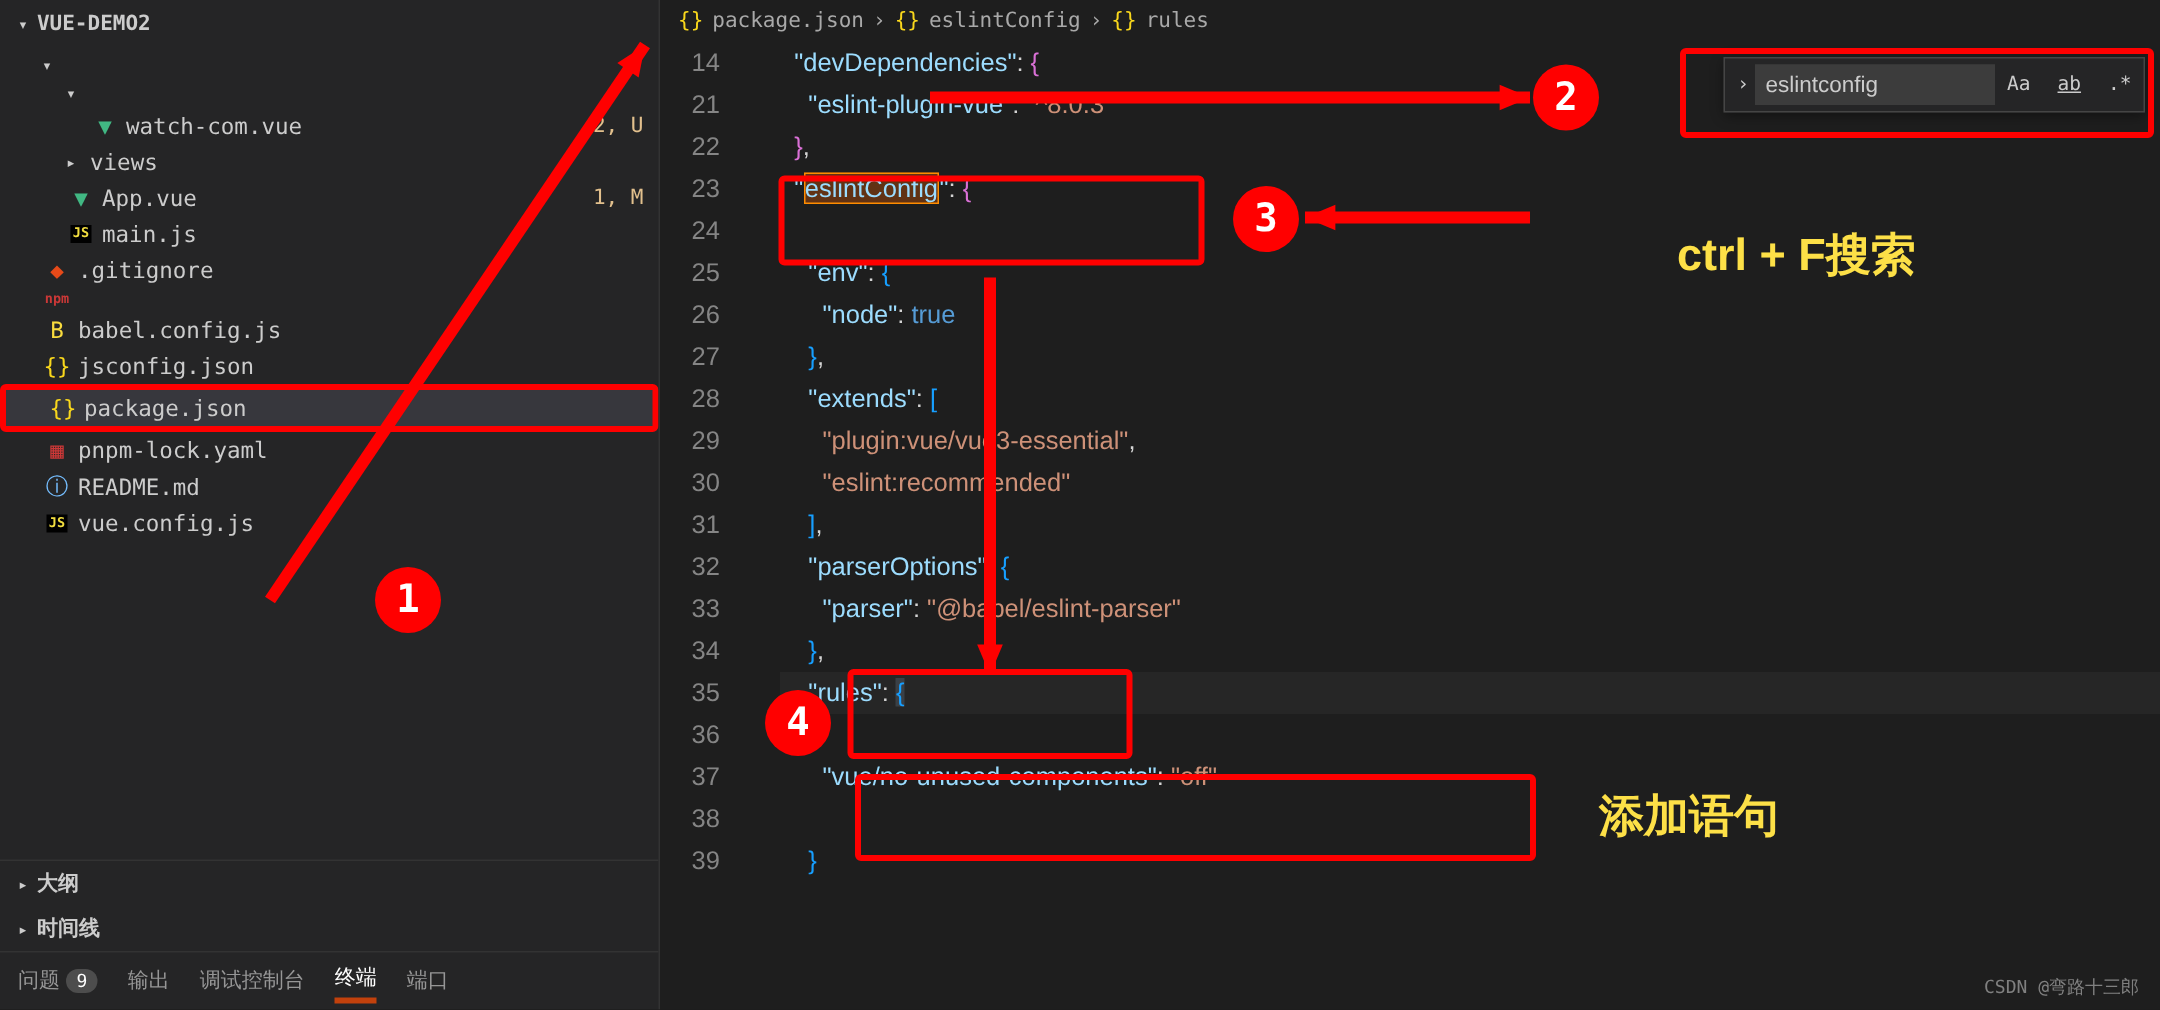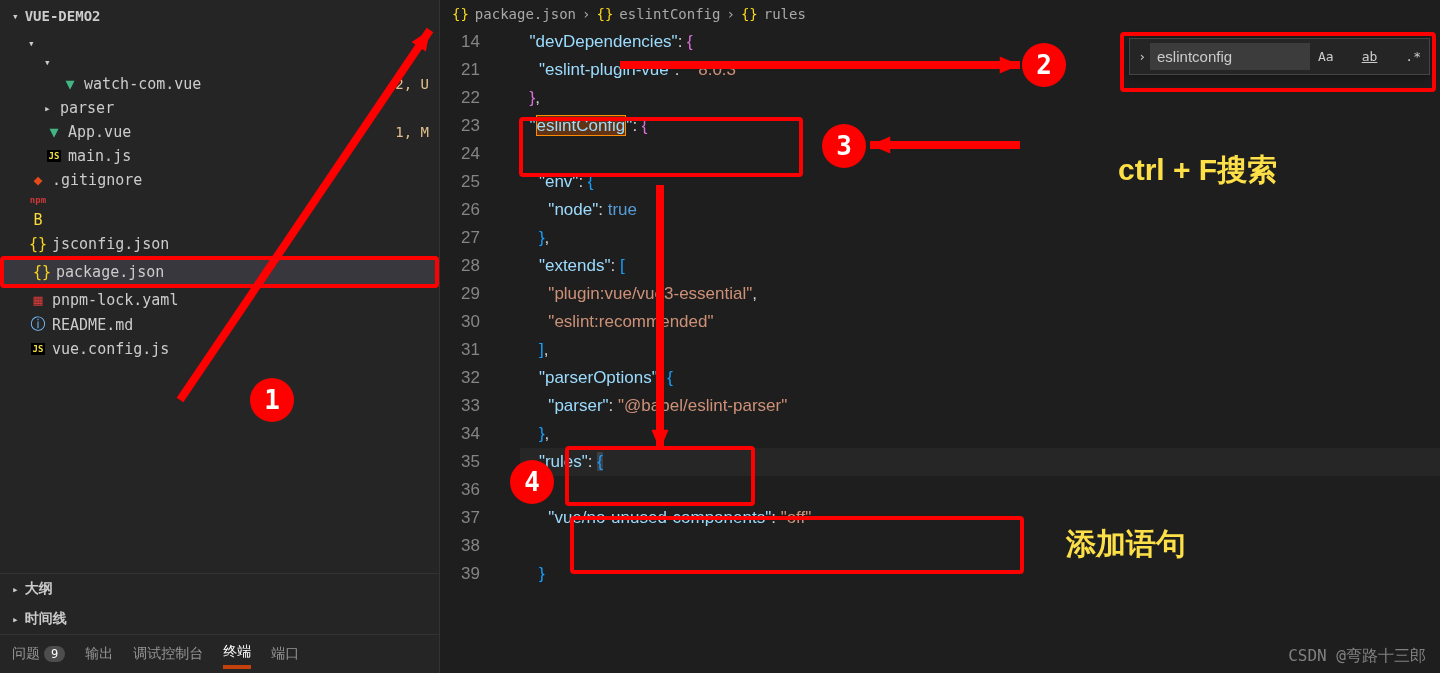--- a/index.html
+++ b/index.html
@@ -134,21 +134,21 @@
     .search-widget .toggle { color: #ccc; padding: 0 4px; cursor: pointer; }
     .search-input {
       background: #3c3c3c;
       border: 1px solid #3c3c3c;
       color: #ccc;
       padding: 4px 6px;
       font-size: 15px;
       width: 160px;
       outline: none;
     }
-    .search-opts { display: flex; gap: 20px; margin-left: 4px; }
+    .search-opts { display: flex; gap: 10px; margin-left: 4px; }
     .search-opt { color: #ccc; font-size: 13px; padding: 2px 4px; cursor: pointer; }
     
     
     .anno-circle {
       position: absolute;
       width: 44px;
       height: 44px;
       background: #ff0000;
       border-radius: 50%;
       color: #fff;
@@ -172,21 +172,21 @@
       font-size: 30px;
       font-weight: bold;
       z-index: 20;
       font-family: 'Microsoft YaHei', sans-serif;
     }
     .watermark {
       position: absolute;
       bottom: 6px;
       right: 14px;
       color: #aaa;
-      font-size: 16px;
+      font-size: 12px;
       z-index: 30;
       opacity: 0.7;
     }
   </style>
 </head>
 <body>
 
 <div class="container">
 
   <div class="sidebar">
@@ -205,21 +205,21 @@
         </div>
         <div class="tree-item">
           <span class="indent" style="width:48px"></span>
           <span class="ficon icon-vue">▼</span>
           <span class="label">watch-com.vue</span>
           <span class="status">2, U</span>
         </div>
         <div class="tree-item">
           <span class="indent" style="width:32px"></span>
           <span class="chev">▸</span>
-          <span class="label folder-label">parser</span>
+          <span class="label folder-label">views</span>
         </div>
         <div class="tree-item">
           <span class="indent" style="width:32px"></span>
           <span class="ficon icon-vue">▼</span>
           <span class="label">App.vue</span>
           <span class="status">1, M</span>
         </div>
         <div class="tree-item">
           <span class="indent" style="width:32px"></span>
           <span class="ficon">
@@ -234,20 +234,21 @@
         </div>
         <div class="tree-item">
           <span class="indent" style="width:16px"></span>
           <span class="ficon">
             <span style="color:#cb3837;font-size:9px;font-weight:bold">npm</span>
           </span>
         </div>
         <div class="tree-item">
           <span class="indent" style="width:16px"></span>
           <span class="ficon icon-babel">B</span>
+          <span class="label">babel.config.js</span>
         </div>
         <div class="tree-item">
           <span class="indent" style="width:16px"></span>
           <span class="ficon icon-json">{}</span>
           <span class="label">jsconfig.json</span>
         </div>
         <div class="tree-item selected highlight-box1">
           <span class="indent" style="width:16px"></span>
           <span class="ficon icon-json">{}</span>
           <span class="label">package.json</span>

